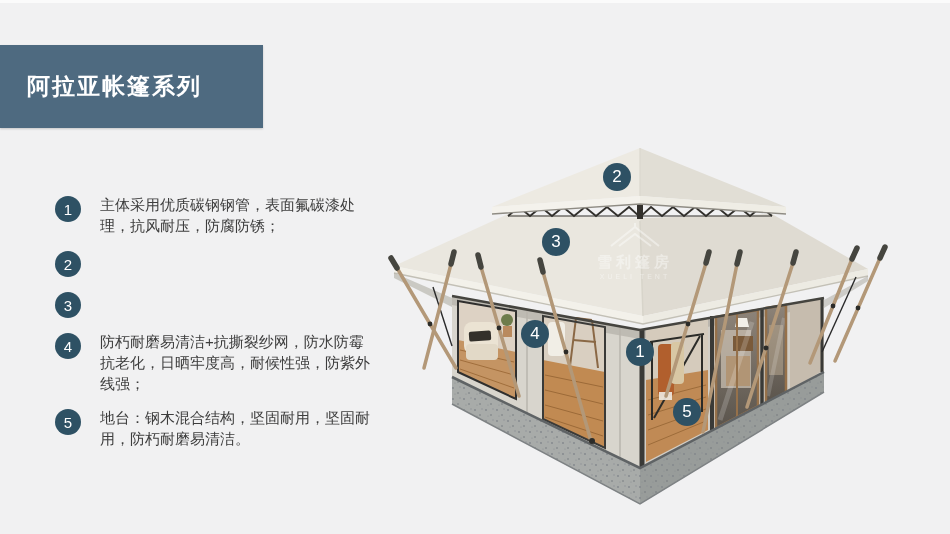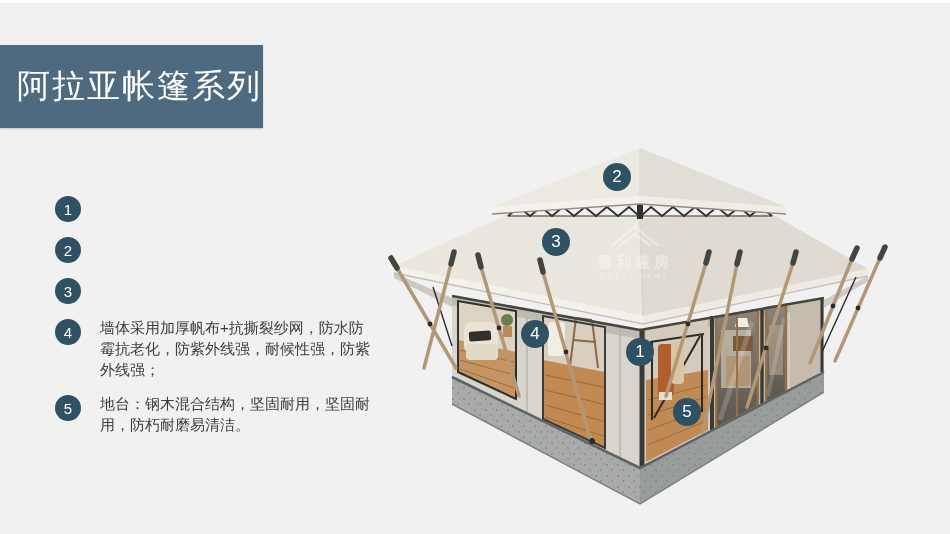--- a/index.html
+++ b/index.html
@@ -9,22 +9,22 @@
     font-family:"Liberation Sans","DejaVu Sans",sans-serif;
   }
   .top-strip{position:absolute;left:0;top:0;width:950px;height:3px;background:#fbfbfb;}
   
   .banner{
     position:absolute;left:0;top:45px;width:263px;height:83px;
     background:#4e6a80;display:flex;align-items:center;
     box-shadow:0 1px 2px rgba(0,0,0,.18);
   }
   .banner span{
-    color:#ffffff;font-size:33px;font-weight:normal;letter-spacing:2px;
-    padding-left:17px;white-space:nowrap;
+    color:#ffffff;font-size:23px;font-weight:bold;letter-spacing:2px;
+    padding-left:27px;white-space:nowrap;
   }
   
   .features{
     position:absolute;left:55px;top:194px;width:330px;
     display:flex;flex-direction:column;gap:13px;
   }
   .feature{display:flex;align-items:flex-start;}
   .fbadge{
     width:26px;height:26px;border-radius:50%;background:#2e5164;flex:0 0 26px;
     color:#fff;font-size:15px;display:flex;align-items:center;justify-content:center;
@@ -53,30 +53,31 @@
 
 <div class="top-strip"></div>
 
 <div class="banner">
   <span>阿拉亚帐篷系列</span>
 </div>
 
 <div class="features">
   <div class="feature">
     <div class="fbadge">1</div>
+    <div class="ftext">主体采用优质碳钢钢管，表面氟碳漆处理，抗风耐压，防腐防锈；</div>
   </div>
   <div class="feature">
     <div class="fbadge">2</div>
   </div>
   <div class="feature">
     <div class="fbadge">3</div>
   </div>
   <div class="feature">
     <div class="fbadge">4</div>
-    <div class="ftext">墙体采用加厚帆布+抗撕裂纱网，防水防霉抗老化，防紫外线强，耐候性强，防紫外线强；</div>
+    <div class="ftext">防朽耐磨易清洁+抗撕裂纱网，防水防霉抗老化，日晒牢度高，耐候性强，防紫外线强；</div>
   </div>
   <div class="feature">
     <div class="fbadge">5</div>
     <div class="ftext">地台：钢木混合结构，坚固耐用，坚固耐用，防朽耐磨易清洁。</div>
   </div>
 </div>
 
 <svg class="tent-svg" width="950" height="534" viewBox="0 0 950 534">
 
   <defs>

